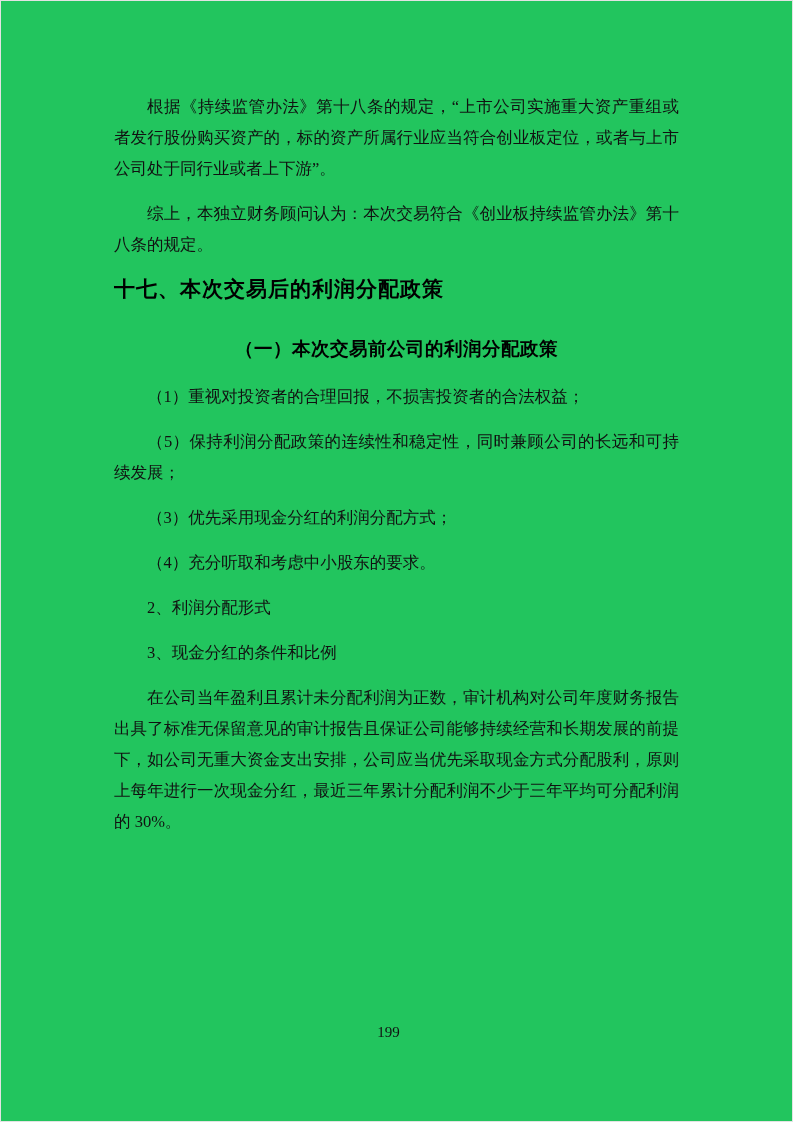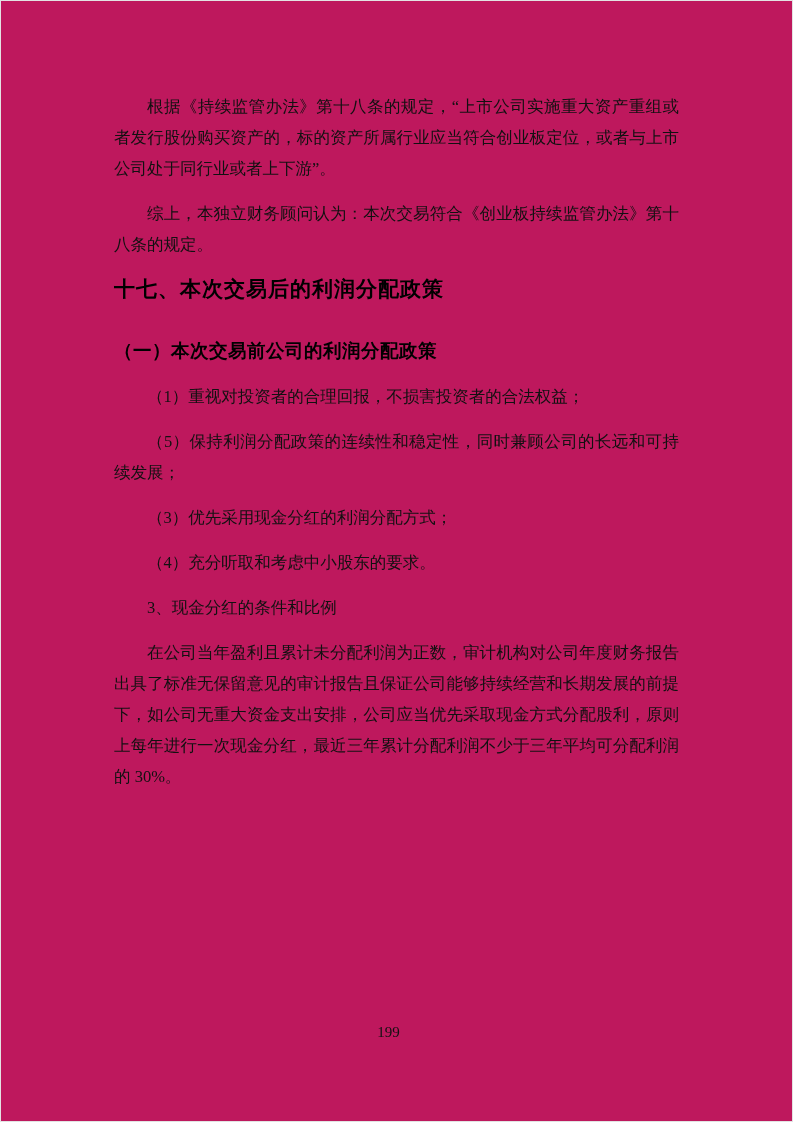--- a/index.html
+++ b/index.html
@@ -5,21 +5,21 @@
   html, body {
     margin: 0;
     padding: 0;
     background: #ffffff;
   }
   .page {
     position: relative;
     width: 793px;
     height: 1122px;
     margin: 0 auto;
-    background: #be185d;
+    background: #22c55e;
     box-sizing: border-box;
     padding: 90px 113px 0 113px;
     border: 1px solid #e3e3e3;
     overflow: hidden;
     color: #111111;
   }
   .para {
     font-family: "Liberation Serif", "DejaVu Serif", serif;
     font-size: 16.5px;
     line-height: 31px;
@@ -31,27 +31,28 @@
   .h-section {
     font-family: "Liberation Sans", "DejaVu Sans", sans-serif;
     font-weight: 700;
     font-size: 21px;
     line-height: 30px;
     color: #000000;
     margin: 10px 0 33px 0;
     letter-spacing: 1px;
   }
   .h-subsection {
-    font-family: Liberation Serif, serif;
+    font-family: Liberation Mono, monospace;
     font-weight: 700;
     font-size: 18.5px;
     line-height: 28px;
     color: #000000;
     margin: 0 0 16px 0;
     letter-spacing: 0.5px;
+    text-align: center;
   }
   .page-number {
     position: absolute;
     left: 0;
     right: 16px;
     bottom: 80px;
     text-align: center;
     font-family: "Liberation Serif", "DejaVu Serif", serif;
     font-size: 15px;
     color: #111111;
@@ -73,20 +74,21 @@
 
 
   <p class="para">（1）重视对投资者的合理回报，不损害投资者的合法权益；</p>
 
   <p class="para">（5）保持利润分配政策的连续性和稳定性，同时兼顾公司的长远和可持续发展；</p>
 
   <p class="para">（3）优先采用现金分红的利润分配方式；</p>
 
   <p class="para">（4）充分听取和考虑中小股东的要求。</p>
 
+  <p class="para">2、利润分配形式</p>
 
 
   <p class="para">3、现金分红的条件和比例</p>
 
   <p class="para">在公司当年盈利且累计未分配利润为正数，审计机构对公司年度财务报告出具了标准无保留意见的审计报告且保证公司能够持续经营和长期发展的前提下，如公司无重大资金支出安排，公司应当优先采取现金方式分配股利，原则上每年进行一次现金分红，最近三年累计分配利润不少于三年平均可分配利润的 30%。</p>
 
   <div class="page-number">199</div>
 
 </div>
 

